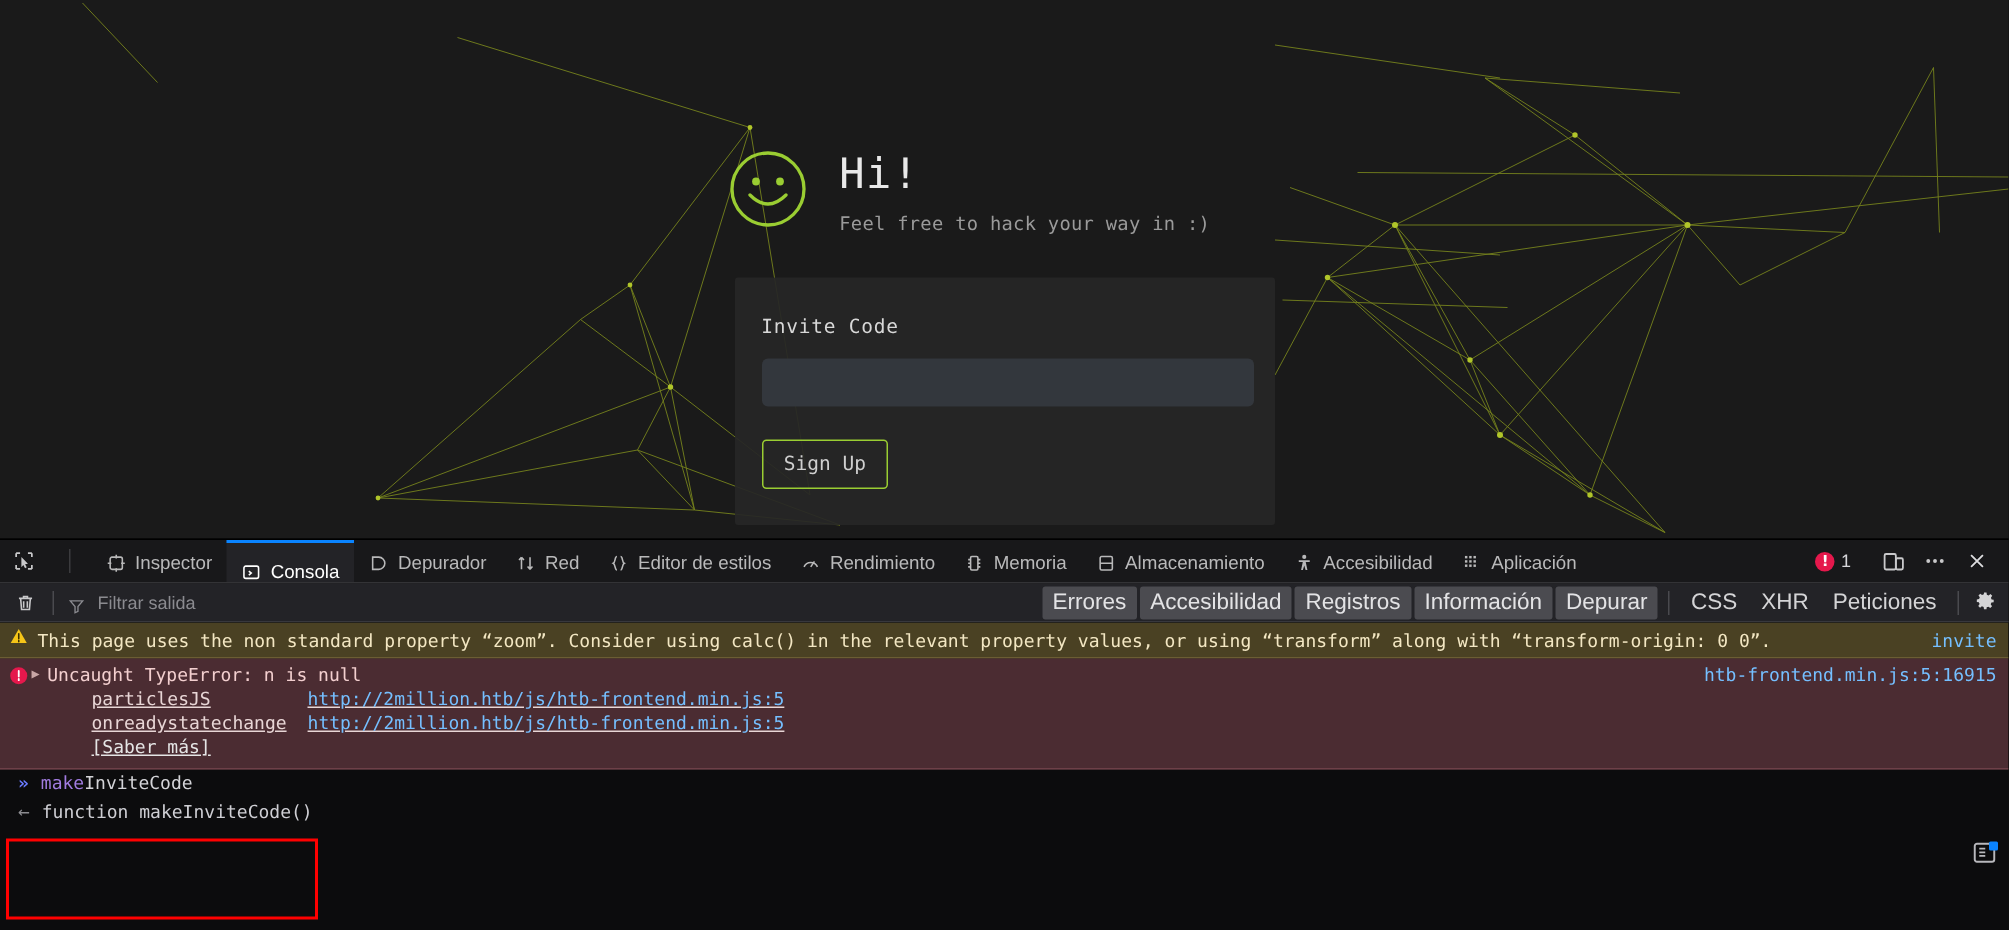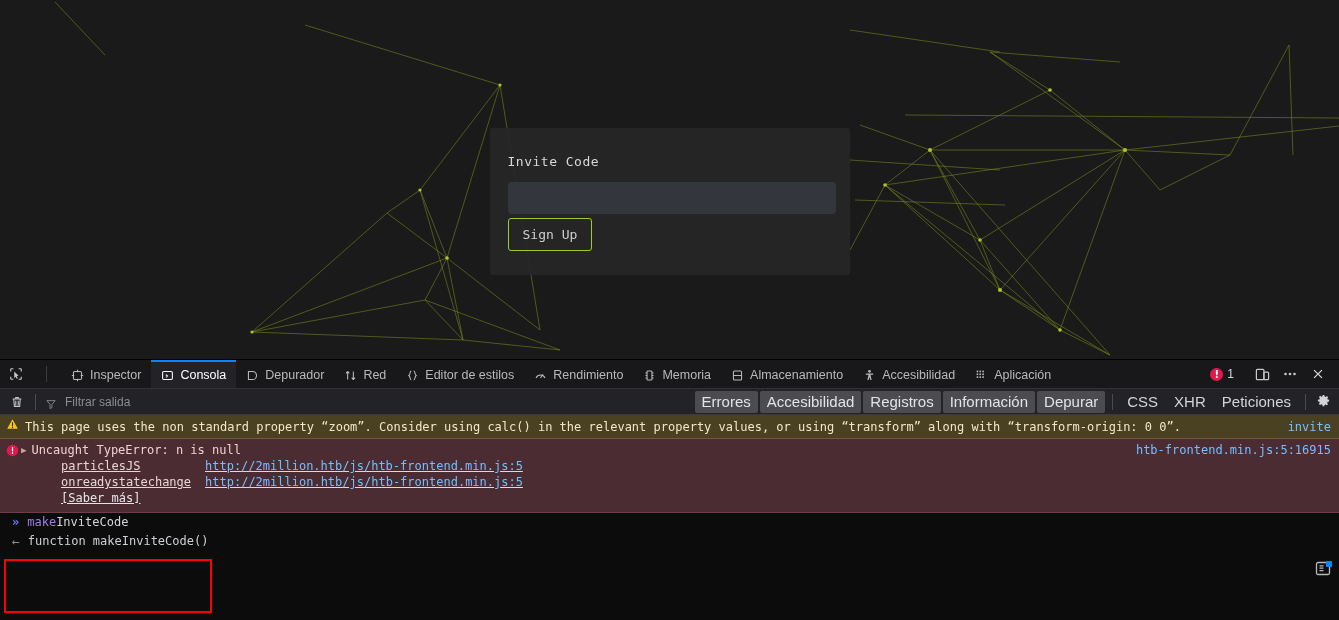--- a/index.html
+++ b/index.html
@@ -63,21 +63,21 @@
     margin-top: 13px;
     width: 328px; height: 32px;
     background: #33373d;
     border: none; border-radius: 4px;
     outline: none;
     font-family: "DejaVu Sans Mono", monospace;
     font-size: 13px; color: #e0e0e0;
     padding: 0 10px;
   }
   .card-btn {
-    margin-top: 4px;
+    margin-top: 22px;
     background: transparent;
     border: 1px solid #9acd32;
     border-radius: 3px;
     color: #cfcfcf;
     font-family: "DejaVu Sans Mono", monospace;
     font-size: 13px;
     padding: 8px 14px;
     cursor: pointer;
   }
 
@@ -113,20 +113,21 @@
     color: #b9b9ba;
     font-size: 12.5px;
     cursor: pointer;
     border-top: 2px solid transparent;
     position: relative;
   }
   .dt-tab.active {
     color: #ffffff;
     border-top: 2px solid #0a84ff;
     background: #232327;
+    align-items: flex-end;
   }
   .dt-right {
     display: flex; align-items: center; gap: 2px;
     padding-right: 8px;
   }
   .err-badge {
     display: flex; align-items: center; gap: 4px;
     color: #d7d7db; font-size: 12px;
     padding: 0 6px; cursor: pointer;
   }
@@ -311,20 +312,34 @@
       <circle cx="1125" cy="150" r="2"></circle>
       <circle cx="1050" cy="90" r="1.8"></circle>
       <circle cx="447" cy="258" r="1.8"></circle>
       <circle cx="420" cy="190" r="1.6"></circle>
       <circle cx="252" cy="332" r="1.6"></circle>
       <circle cx="500" cy="85" r="1.6"></circle>
     </g>
   </svg>
 
   <div id="page-content">
+    <div class="hi-row">
+      <span class="smiley">
+        <svg width="52" height="52" viewBox="0 0 52 52">
+          <circle cx="26" cy="26" r="24" fill="none" stroke="#9acd32" stroke-width="2.2"></circle>
+          <circle cx="18" cy="21" r="2.6" fill="#9acd32"></circle>
+          <circle cx="34" cy="21" r="2.6" fill="#9acd32"></circle>
+          <path d="M14 30 Q26 42 38 30" fill="none" stroke="#9acd32" stroke-width="2.2" stroke-linecap="round"></path>
+        </svg>
+      </span>
+      <span class="hi-text">
+        <span class="hi-title">Hi!</span>
+        <span class="hi-sub">Feel free to hack your way in :)</span>
+      </span>
+    </div>
 
     <div class="card">
       <div class="card-label">Invite Code</div>
       <input class="card-input" type="text" value="" style="">
       <button class="card-btn">Sign Up</button>
     </div>
 
   </div>
 </div>
 

